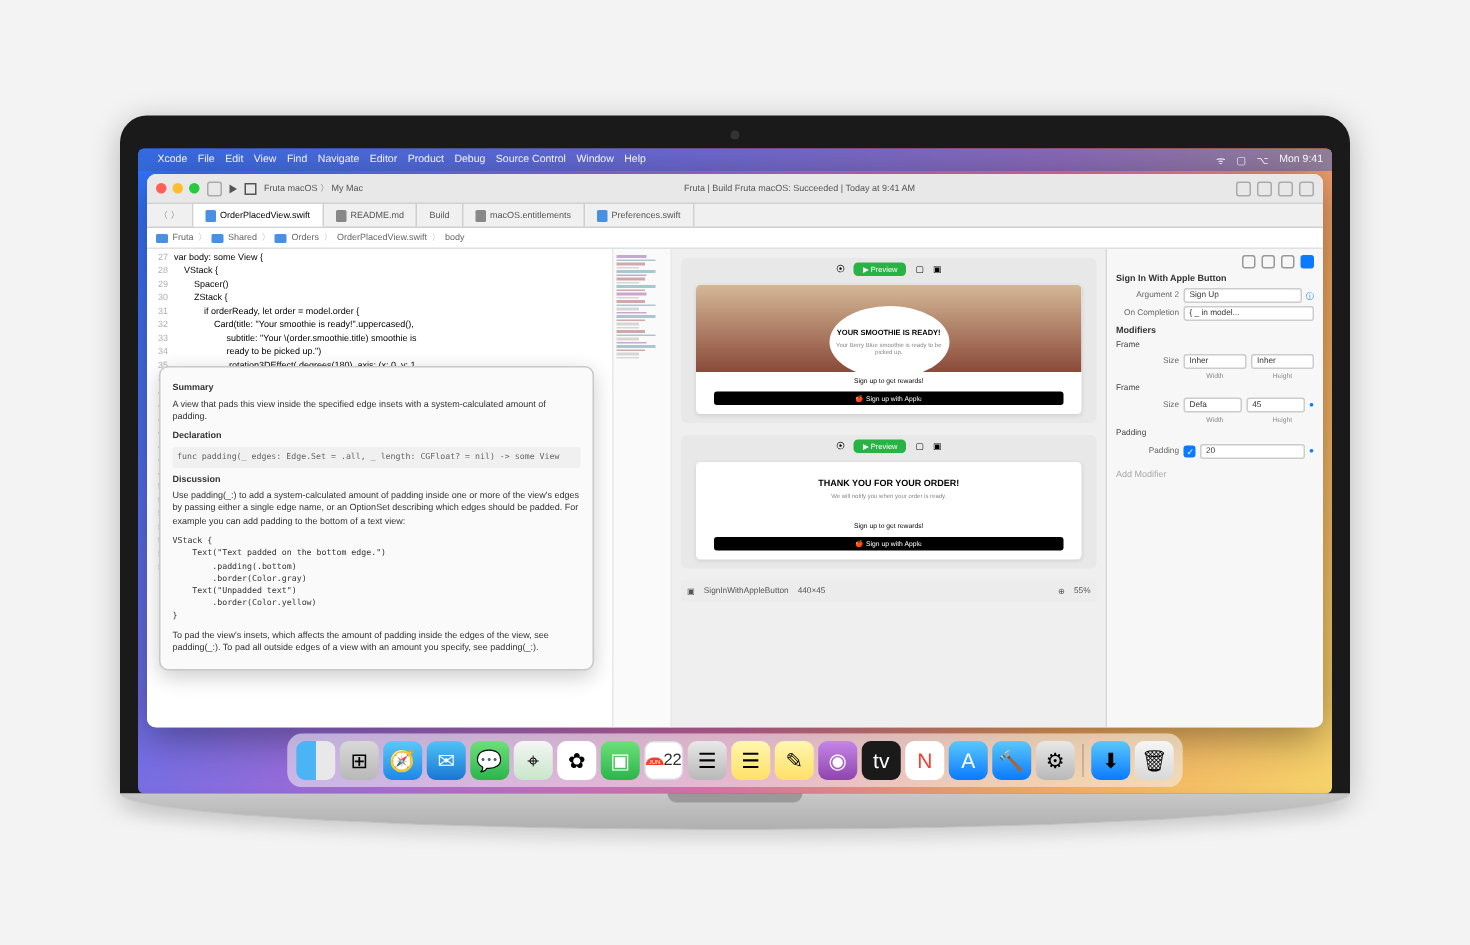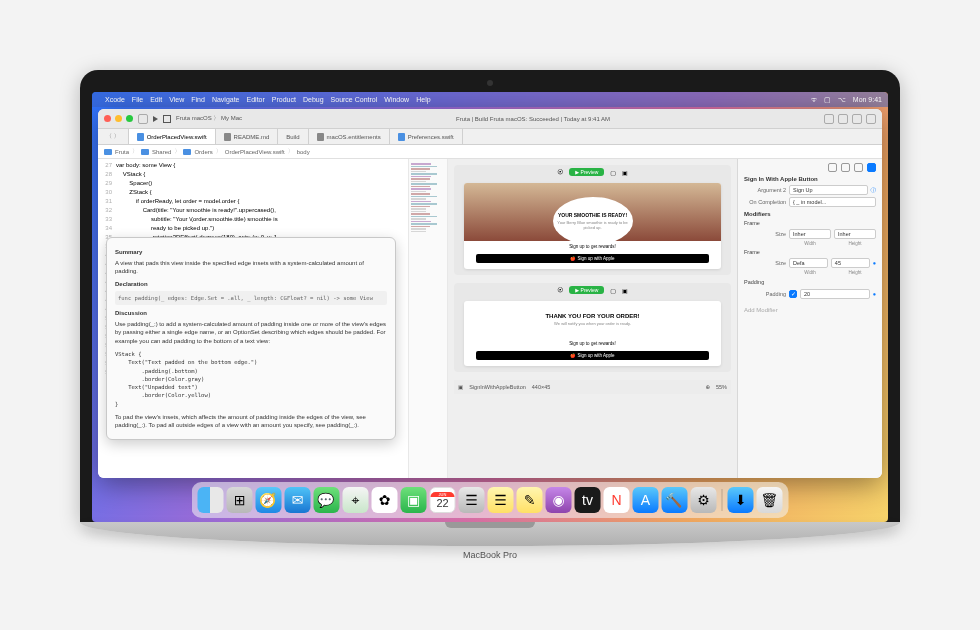--- a/index.html
+++ b/index.html
@@ -97,21 +97,21 @@
 .dock-icon { width: 26px; height: 26px; border-radius: 6px; display: flex; align-items: center; justify-content: center; font-size: 14px; }
 .dock-sep { width: 1px; height: 22px; background: rgba(0,0,0,.2); margin: 0 2px; }
 .di-finder { background: linear-gradient(90deg, #4bb4f5 50%, #e8e8e8 50%); }
 .di-launchpad { background: linear-gradient(#d8d8d8, #b8b8b8); }
 .di-safari { background: linear-gradient(#5ac8fa, #1e88e5); }
 .di-mail { background: linear-gradient(#4fc3f7, #1976d2); color: #fff; }
 .di-messages { background: linear-gradient(#6de07a, #2bb54c); color: #fff; }
 .di-maps { background: linear-gradient(#f5f5f5, #c8e6c9); }
 .di-photos { background: #fff; }
 .di-facetime { background: linear-gradient(#6de07a, #2bb54c); color: #fff; }
-.di-calendar { background: #fff; border: 1px solid #ddd; flex-direction: column; }
+.di-calendar { background: #fff; border: 1px solid #ddd; flex-direction: row; }
 .di-calendar .month { background: #ff3b30; color: #fff; font-size: 4px; width: 100%; text-align: center; border-radius: 5px 5px 0 0; }
 .di-calendar .day { font-size: 11px; color: #333; font-weight: 500; }
 .di-contacts { background: linear-gradient(#e8e8e8, #b8b8b8); }
 .di-notes { background: linear-gradient(#fff6b0, #ffe066); }
 .di-podcasts { background: linear-gradient(#c586e8, #8e44ad); color: #fff; }
 .di-tv { background: #1a1a1a; color: #fff; }
 .di-news { background: #fff; color: #ff3b30; }
 .di-appstore { background: linear-gradient(#5ac8fa, #0a7aff); color: #fff; }
 .di-xcode { background: linear-gradient(#5ac8fa, #0a7aff); color: #fff; }
 .di-system { background: linear-gradient(#e8e8e8, #b8b8b8); }
@@ -490,14 +490,13 @@
         <div class="dock-sep"></div>
         <div class="dock-icon di-downloads">⬇</div>
         <div class="dock-icon di-trash">🗑</div>
       </div>
 
     </div>
   </div>
   <div class="base">
       <div class="notch"></div>
     </div>
-  <div class="label">MacBook Pro</div>
 </div>
 
 </body></html>

